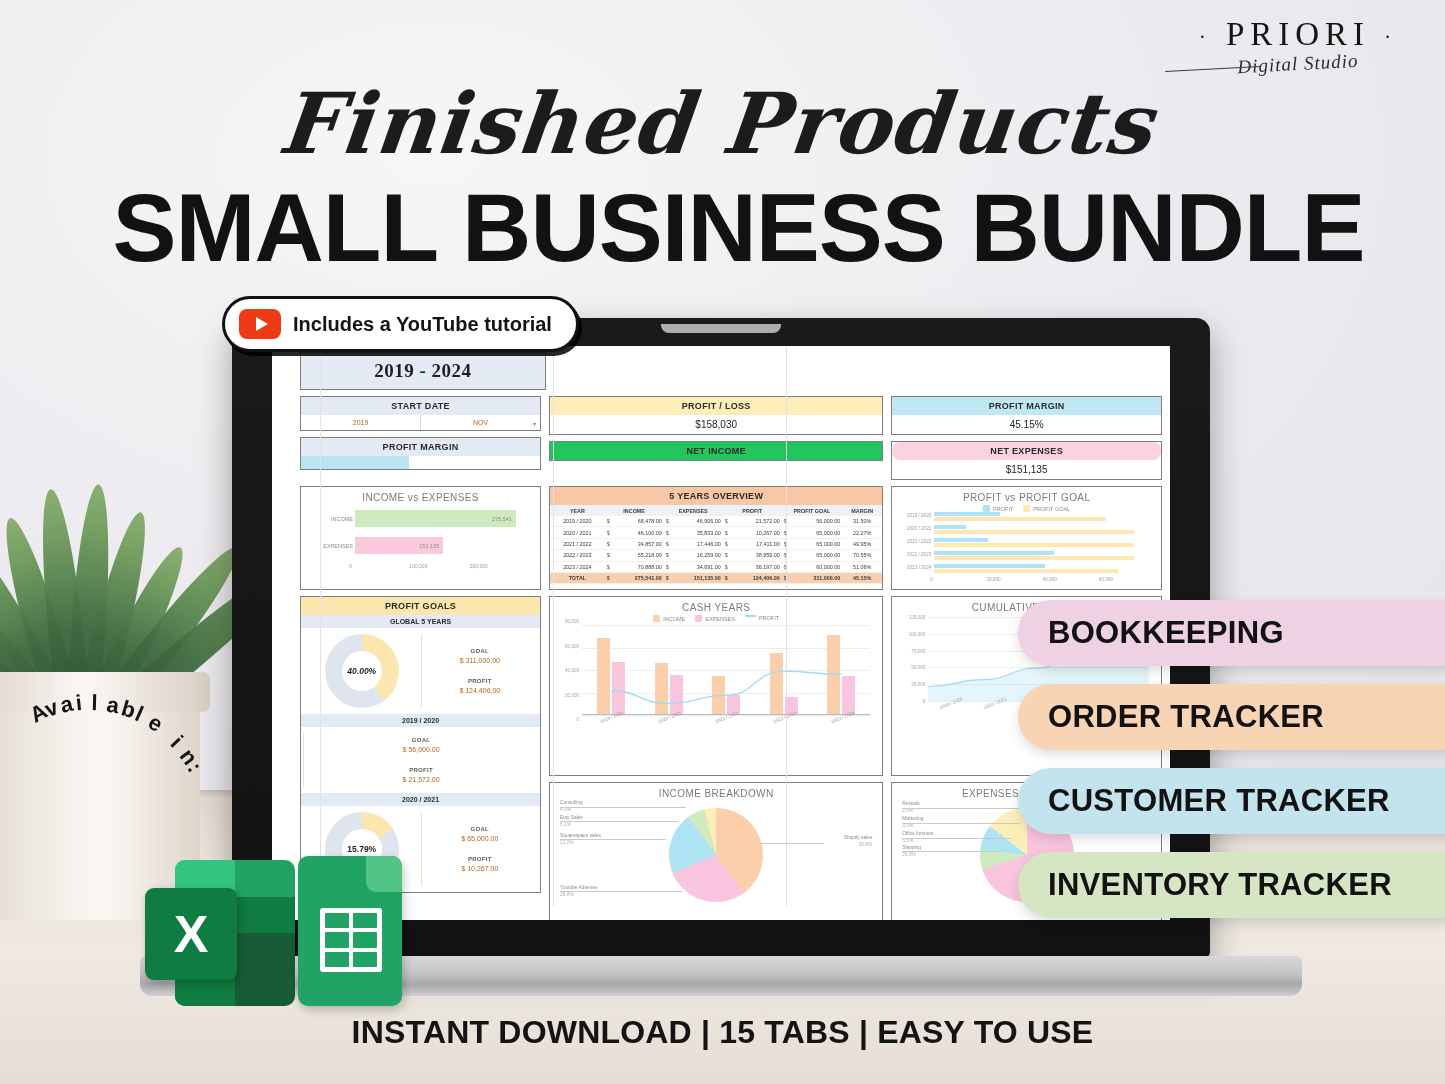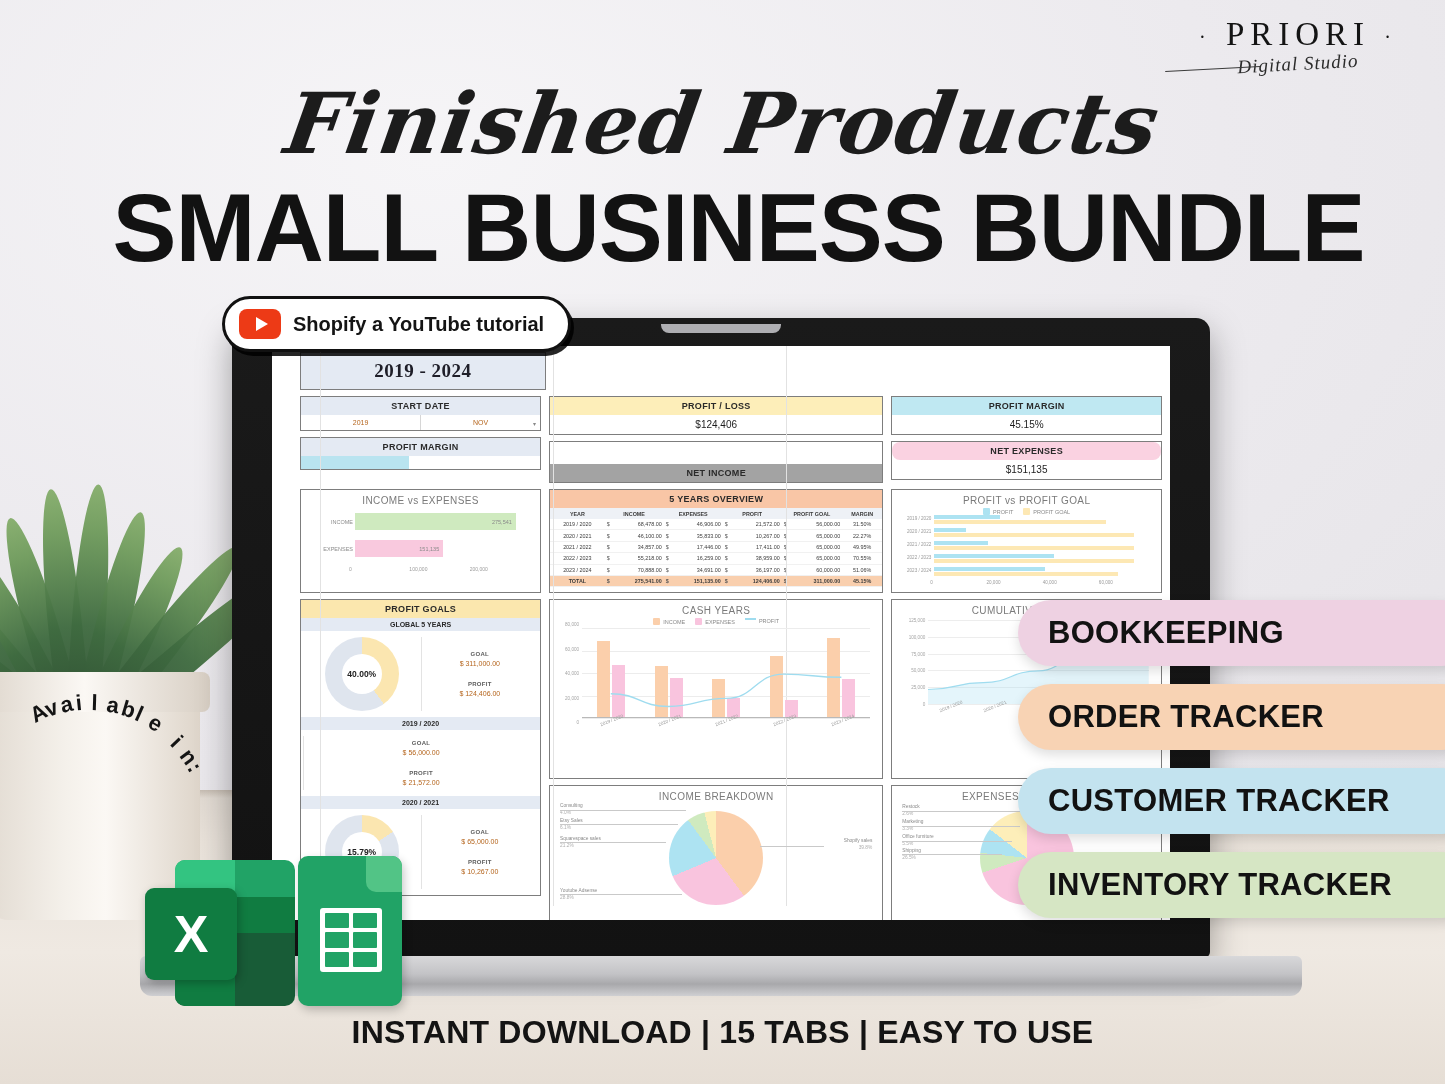--- a/index.html
+++ b/index.html
@@ -139,21 +139,21 @@
   .hdr-band{
     background:#e4eaf3; text-align:center; font-weight:700;
     font-family:"Liberation Serif", serif;
     font-size:19px; padding:7px 0; letter-spacing:.5px; color:#1e1e28;
   }
   .kpi-title{
     text-align:center; font-weight:700; font-size:9px; padding:4px 0;
     letter-spacing:.3px;
   }
   .kpi-val{ text-align:center; font-size:10px; padding:4px 0; background:#fff; color:#1d1d1d;}
-  .t-yellow{ background:#fdeeb9; } .t-green{ background:#a3a3a3;margin-top:22px; }
+  .t-yellow{ background:#fdeeb9; } .t-green{ background:#22c55e; }
   .t-blue{ background:#bfe8f2; }  .t-pink{ background:#fad2e1;border-radius:8px; }
   .t-grey{ background:#e4eaf3; }  .t-peach{ background:#f9c6a6; }
   .t-cream{ background:#fbe7ae; }
 
   .startdate{ display:flex; font-size:7px; color:#b5651d;}
   .startdate div{ flex:1; text-align:center; padding:4px 0; border-right:1px solid #d6d6d6;}
   .startdate div:last-child{ border-right:none; position:relative;}
   .caret{ position:absolute; right:4px; top:5px; font-size:6px; color:#888;}
   .pmbar{ height:13px; background:#fff; }
   .pmbar i{ display:block; height:100%; width:45.15%; background:#b9e4f0;}
@@ -342,21 +342,21 @@
   <div class="logo-sub">Digital Studio</div>
 </div>
 
 <div class="script-title">Finished Products</div>
 <div class="main-title">SMALL BUSINESS BUNDLE</div>
 
 <div class="yt-badge">
   <span class="yt-icon">
       <span></span>
     </span>
-  <span class="yt-text">Shopify a YouTube tutorial</span>
+  <span class="yt-text">Includes a YouTube tutorial</span>
 </div>
 
 <div class="laptop">
   <div class="laptop-body">
     <div class="screen">
 
       <div class="sheet">
 
         <div class="row">
           <div class="col-a">
@@ -379,21 +379,21 @@
             <div class="cell">
               <div class="kpi-title t-grey">PROFIT MARGIN</div>
               <div class="pmbar">
                   <i></i>
                 </div>
             </div>
           </div>
           <div class="col-b">
             <div class="cell">
               <div class="kpi-title t-yellow">PROFIT / LOSS</div>
-              <div class="kpi-val">$124,406</div>
+              <div class="kpi-val">$158,030</div>
             </div>
             <div class="cell">
               <div class="kpi-title t-green">NET INCOME</div>
             </div>
           </div>
           <div class="col-c">
             <div class="cell">
               <div class="kpi-title t-blue">PROFIT MARGIN</div>
               <div class="kpi-val">45.15%</div>
             </div>
@@ -568,21 +568,21 @@
         </div>
 
         <div class="row">
           <div class="col-a">
             <div class="cell">
               <div class="kpi-title t-cream">PROFIT GOALS</div>
               <div id="goals-list">
                   <div class="goal-sub">GLOBAL 5 YEARS</div>
                   <div class="goal-body">
                     <div style="width: 50%;">
-                      <div class="donut" style="background: conic-gradient(rgb(251, 230, 176) 0deg, rgb(251, 230, 176) 144deg, rgb(223, 229, 238) 144deg, rgb(223, 229, 238) 360deg);">
+                      <div class="donut" style="background: conic-gradient(rgb(251, 230, 176) 0deg, rgb(251, 230, 176) 144deg, rgb(223, 229, 238) 144deg, rgb(223, 229, 238) 360deg); font-style: italic;">
                         <b>40.00%</b>
                       </div>
                     </div>
                     <div class="goal-right">
                       <div class="goal-lbl">GOAL</div>
                       <div class="goal-amt">$ 311,000.00</div>
                       <div class="goal-gap"></div>
                       <div class="goal-lbl">PROFIT</div>
                       <div class="goal-amt">$ 124,406.00</div>
                     </div>

